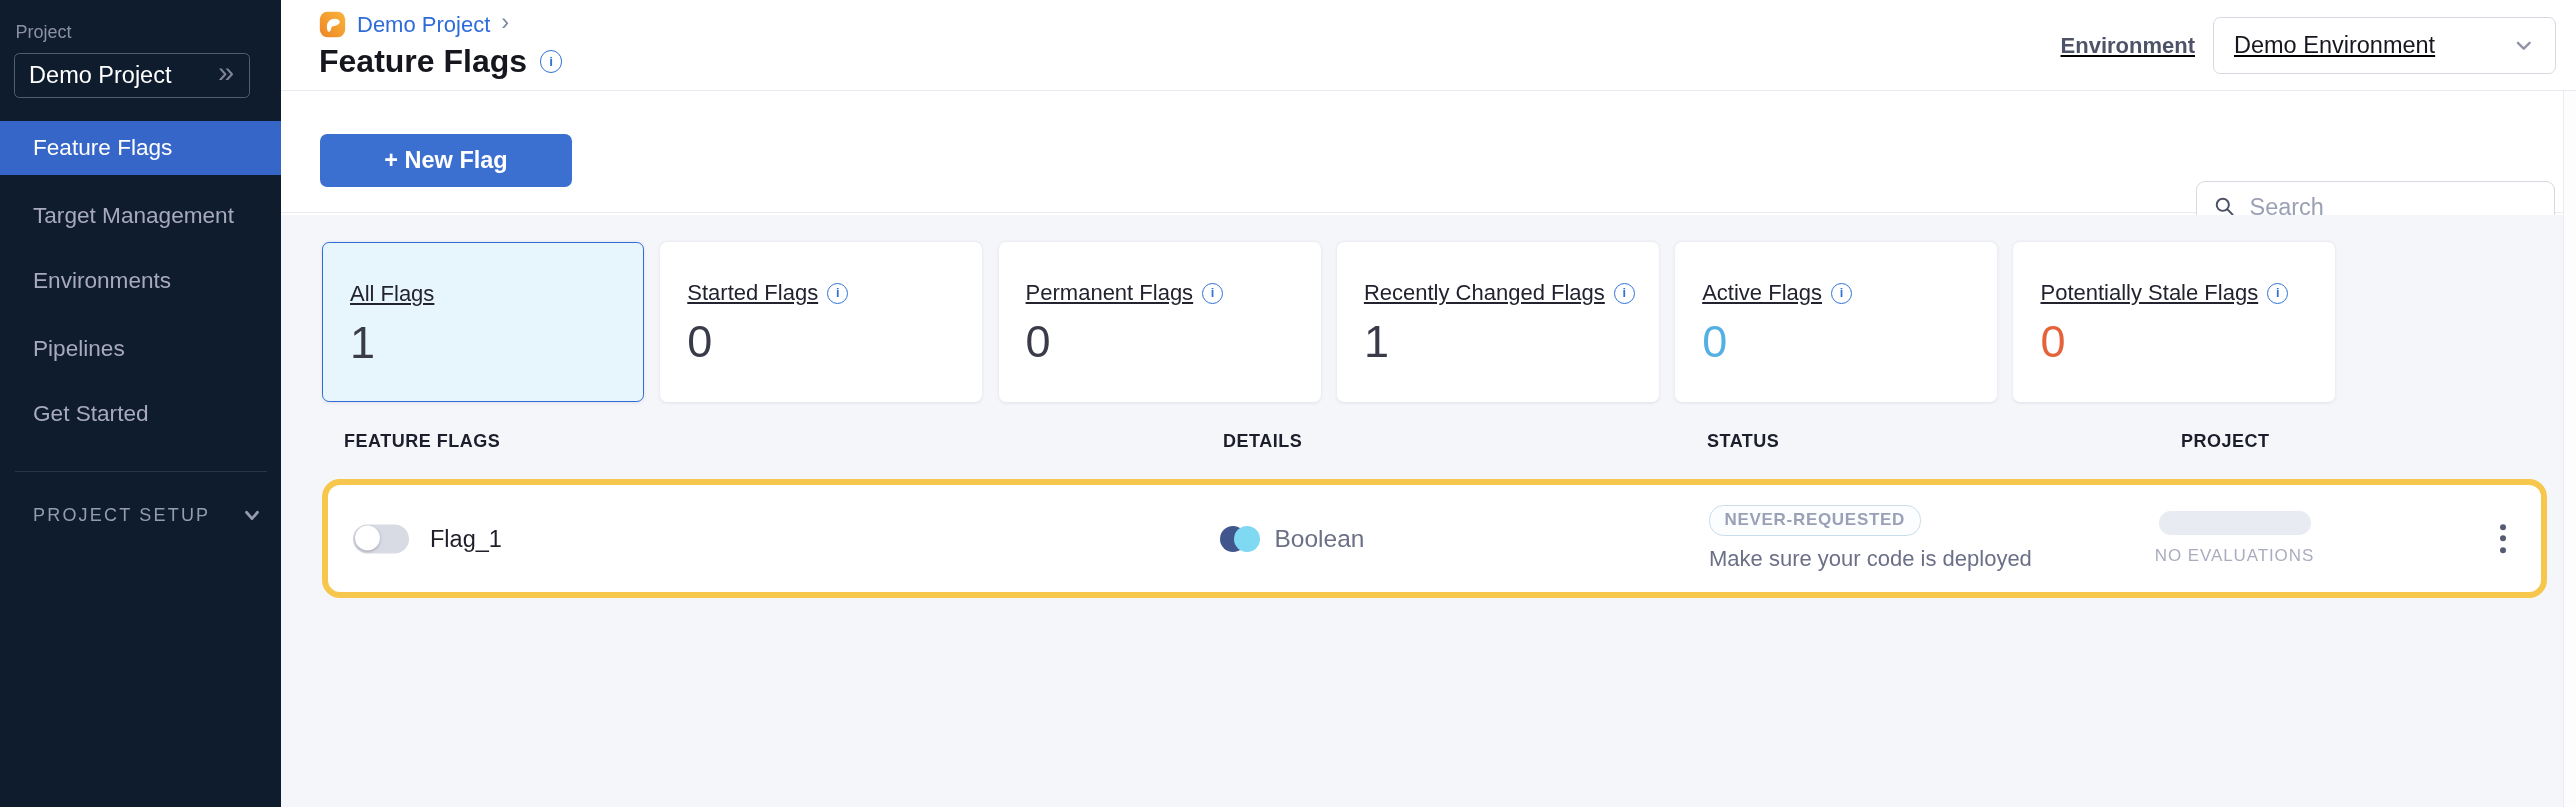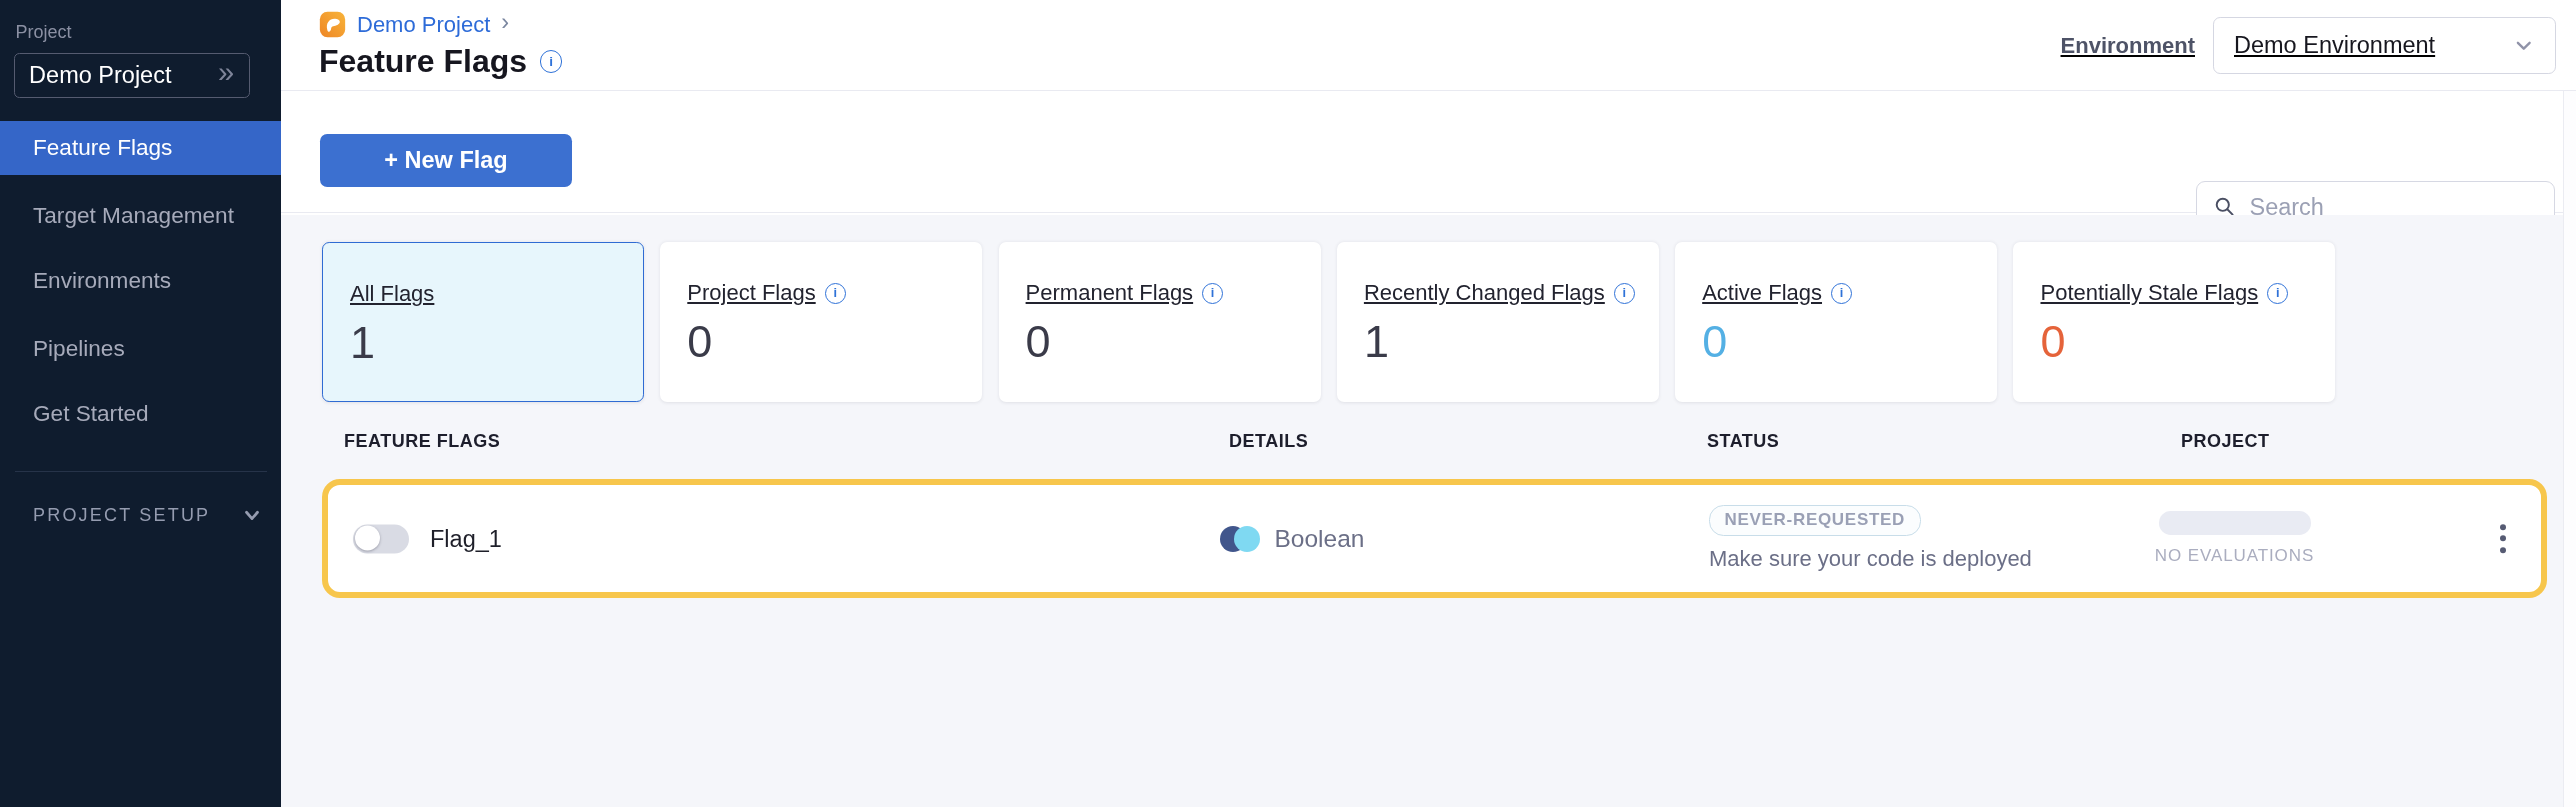--- a/index.html
+++ b/index.html
@@ -55,21 +55,21 @@
   .cards-row { position:absolute; left:41px; top:27px; display:flex; gap:16.3px; }
   .stat-card { width:322px; height:160px; background:#fff; border-radius:7.2px; padding:38px 0 0 27px;
     box-shadow:0 0.9px 3.6px rgba(40,41,61,.10); cursor:pointer; }
   .stat-card.selected { background:#e7f6fc; border:1.4px solid #2f6bd3; }
   .card-label-row { display:flex; align-items:center; gap:9px; }
   .card-label { font-size:22px; color:#22232f; font-weight:500;text-decoration:underline; }
   .stat-value { margin-top:11px; font-size:45px; line-height:1.1; color:#3a3b49; }
 
   .thead-cell { position:absolute; top:216px; font-size:18px; font-weight:700; letter-spacing:0.5px; color:#1d1e2c; }
   .th-flags   { left:63px; }
-  .th-details { left:942px;margin-left:6px; }
+  .th-details { left:942px; }
   .th-status  { left:1426px; }
   .th-results { left:1900px; }
 
   .flag-row { position:absolute; left:41px; top:264px; width:2225px; height:119px; background:#fff;
     border:6.3px solid #f7c64c; border-radius:18px; cursor:pointer; }
   .toggle { position:absolute; left:25px; top:50%; transform:translateY(-50%); width:56px; height:29px;
     border-radius:14.5px; background:#d9dbe4; cursor:pointer; }
   .toggle-knob { position:absolute; left:1.8px; top:1.8px; width:25px; height:25px; border-radius:50%;
     background:#fff; box-shadow:0 0.9px 2.7px rgba(40,41,61,.35); }
   .flag-name { position:absolute; left:102px; top:50%; transform:translateY(-50%); font-size:23.5px;
@@ -185,21 +185,21 @@
 
       <div class="cards-row">
         <div class="stat-card selected">
           <div class="card-label-row">
             <span class="card-label">All Flags</span>
           </div>
           <div class="stat-value" style="color: rgb(58, 59, 73);">1</div>
         </div>
         <div class="stat-card">
           <div class="card-label-row">
-            <span class="card-label">Project Flags</span>
+            <span class="card-label">Started Flags</span>
             <span class="info-icon small">i</span>
           </div>
           <div class="stat-value" style="color: rgb(58, 59, 73);">0</div>
         </div>
         <div class="stat-card">
           <div class="card-label-row">
             <span class="card-label">Permanent Flags</span>
             <span class="info-icon small">i</span>
           </div>
           <div class="stat-value" style="color: rgb(58, 59, 73);">0</div>

